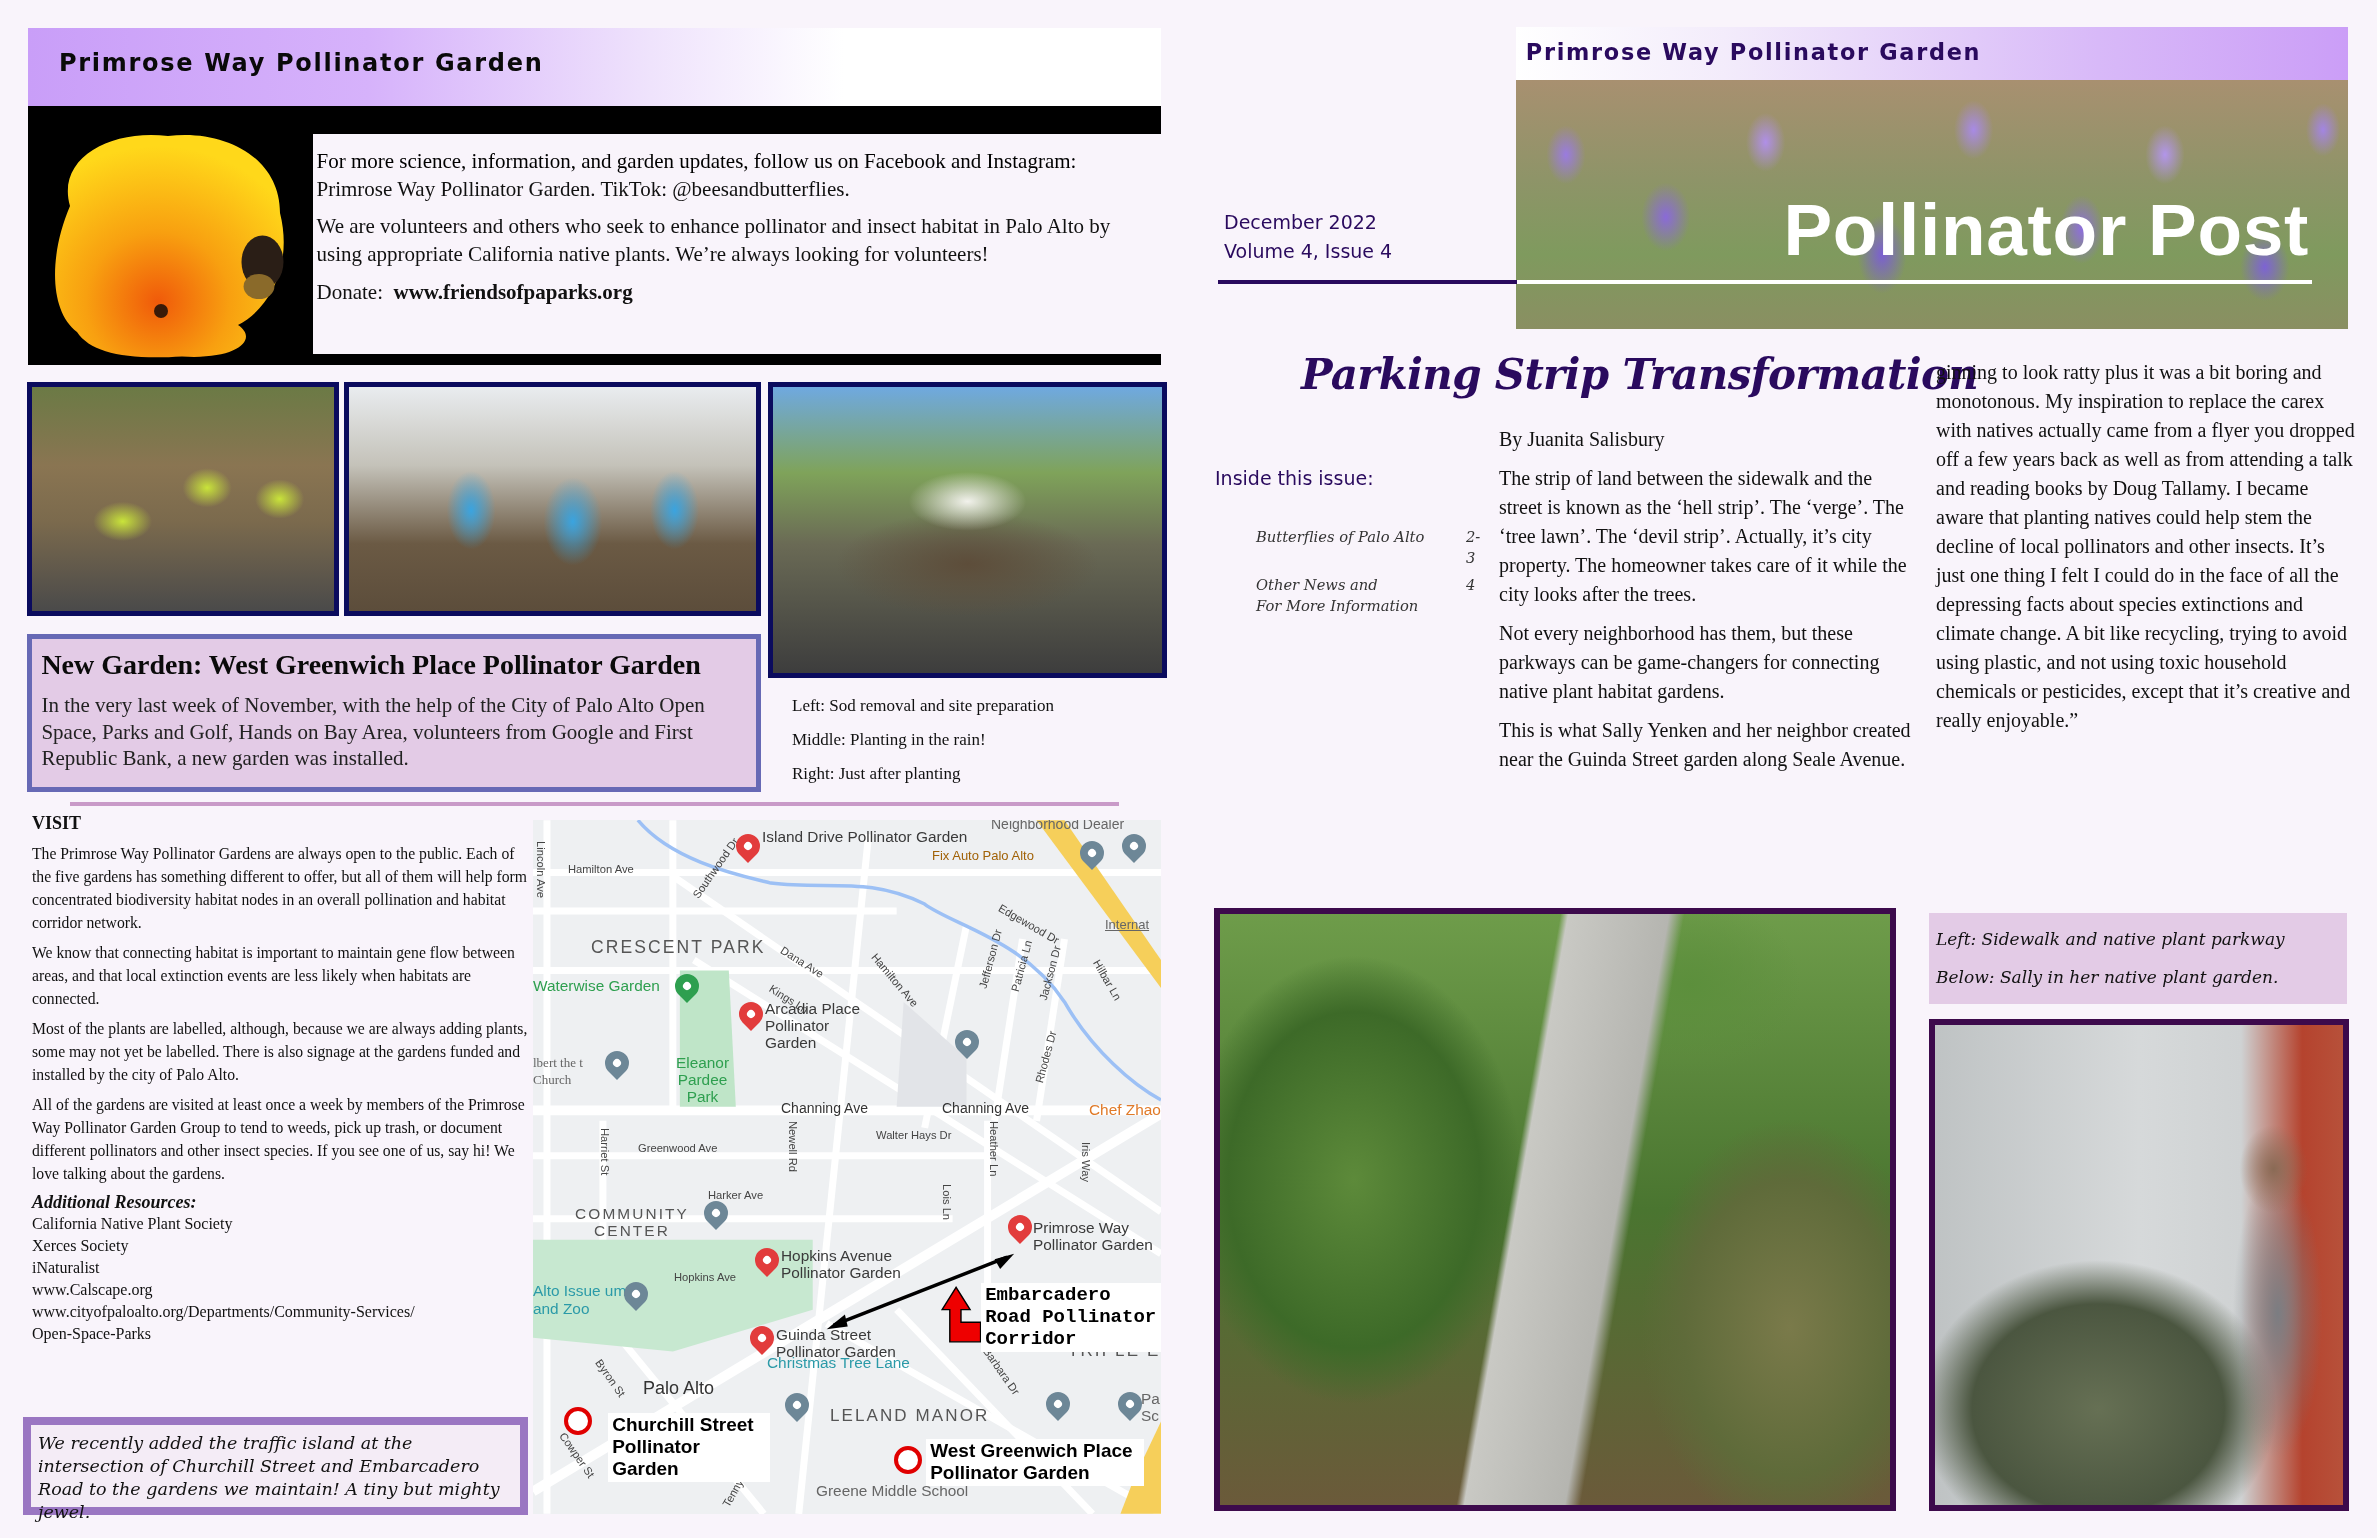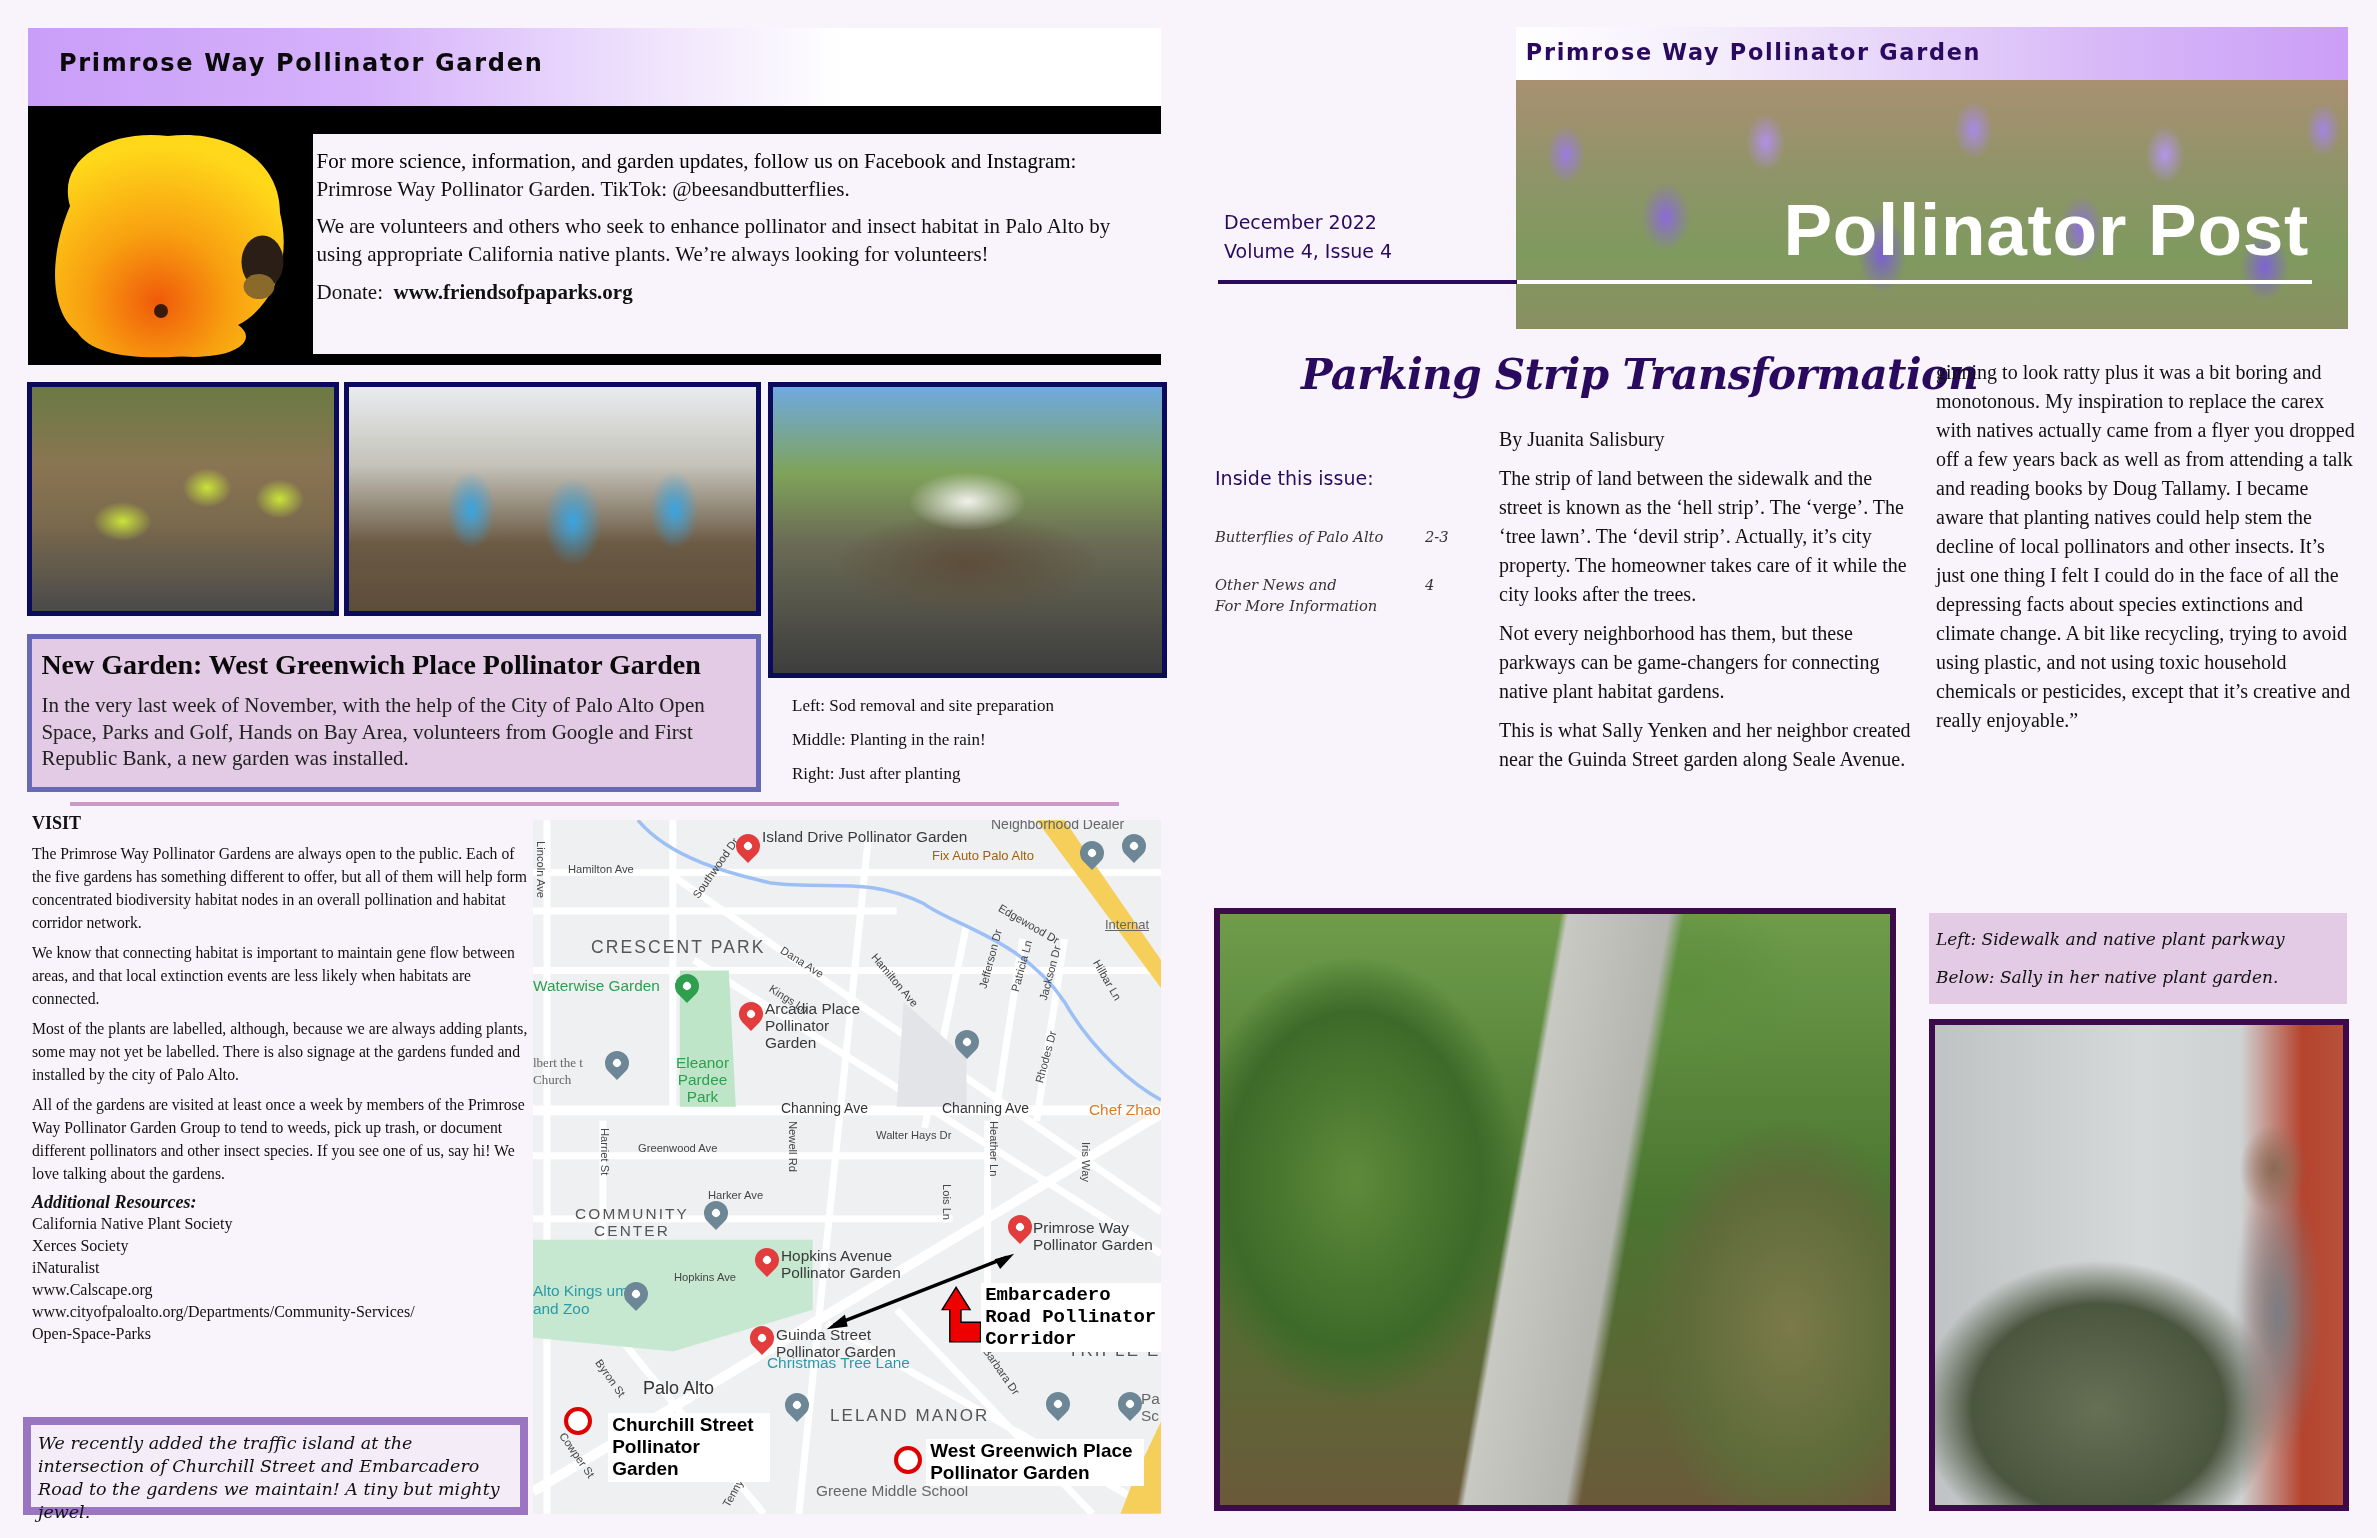--- a/index.html
+++ b/index.html
@@ -110,21 +110,21 @@
   .banner .rule { position: absolute; left: 0; top: 200px; width: 796px; height: 4.2px; background: #fff; }
   .issue-meta { left: 1224px; top: 208px; font-family: "DejaVu Sans", sans-serif; font-size: 19px; line-height: 29px; color: #2a0a5e; }
   .issue-rule { left: 1218px; top: 280px; width: 299px; height: 4.2px; background: #2a0a5e; }
 
   .art-title {
     left: 1301px; top: 350px; font-family: "DejaVu Serif", serif; font-style: italic; font-weight: bold;
     font-size: 42px; color: #2a0a5e; letter-spacing: -0.7px;
   }
   .inside-h { left: 1215px; top: 467px; font-family: "DejaVu Sans", sans-serif; font-size: 19px; color: #2a0a5e; }
   .toc { left: 1215px; top: 526px; width: 238px; font-family: "DejaVu Serif", serif; font-style: italic; font-size: 14.7px; line-height: 21px; color: #333; }
-  .toc .row { position: relative; margin-bottom: 26.6px; }
+  .toc .row { position: relative; margin-bottom: 26.6px; margin-left: 41px; }
   .toc .pg { position: absolute; left: 210px; top: 0; }
 
   .byline { left: 1499px; top: 428px; font-size: 20px; color: #111; }
   .col1 { left: 1499px; top: 464px; width: 413px; font-size: 20px; line-height: 29px; color: #111; }
   .col1 p { margin-bottom: 9.8px; }
   .col2 { left: 1936px; top: 358px; width: 420px; font-size: 20px; line-height: 29px; color: #111; }
 
   .photo-sidewalk {
     left: 1214px; top: 908px; width: 682px; height: 603px; border: 6.3px solid #3d0a4c;
     background:
@@ -300,21 +300,21 @@
   <span class="mlabel" style="left:535px;top:521px;font-size:17px;letter-spacing:2.1px;color:#555;">TRIPLE EL</span>
   <span class="mlabel" style="left:110px;top:558px;font-size:18px;color:#333;">Palo Alto</span>
 
   <span class="mlabel" style="left:458px;top:-4.2px;font-size:14px;color:#666;">Neighborhood Dealer</span>
   <span class="mlabel" style="left:399px;top:28px;font-size:13px;color:#a16207;">Fix Auto Palo Alto</span>
   <span class="mlabel" style="left:572px;top:97px;font-size:13px;color:#666;text-decoration:underline;">Internat</span>
   <span class="mlabel" style="left:0px;top:157px;font-size:15.4px;color:#2e9f4f;">Waterwise Garden</span>
   <span class="mlabel" style="left:131px;top:234px;font-size:15.4px;color:#2e9f4f;width:77px;white-space:normal;line-height:17px;text-align:center;">Eleanor Pardee Park</span>
   <span class="mlabel" style="left:0px;top:234px;font-size:13px;color:#666;width:63px;white-space:normal;line-height:17px;font-family:Liberation Serif, serif;">lbert the t Church</span>
   <span class="mlabel" style="left:556px;top:281px;font-size:15.4px;color:#e07a28;">Chef Zhao</span>
-  <span class="mlabel" style="left:0px;top:462px;font-size:15.4px;color:#2b9aa8;width:98px;white-space:normal;line-height:18px;">Alto Kings um and Zoo</span>
+  <span class="mlabel" style="left:0px;top:462px;font-size:15.4px;color:#2b9aa8;width:98px;white-space:normal;line-height:18px;">Alto Issue um and Zoo</span>
   <span class="mlabel" style="left:234px;top:534px;font-size:15.4px;color:#2b9aa8;">Christmas Tree Lane</span>
   <span class="mlabel" style="left:283px;top:662px;font-size:15.4px;color:#666;">Greene Middle School</span>
   <span class="mlabel" style="left:608px;top:570px;font-size:15.4px;color:#666;width:21px;white-space:normal;line-height:17px;">Pa Sc</span>
 
   <div class="pin gray" style="left:547px;top:21px;"></div>
   <div class="pin gray" style="left:589px;top:14px;"></div>
   <div class="pin green" style="left:142px;top:154px;"></div>
   <div class="pin gray" style="left:72px;top:231px;"></div>
   <div class="pin gray" style="left:422px;top:210px;"></div>
   <div class="pin gray" style="left:171px;top:381px;"></div>

